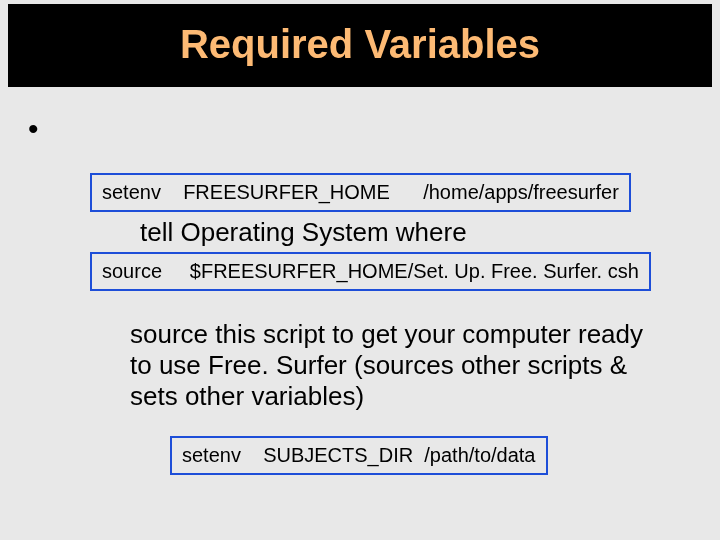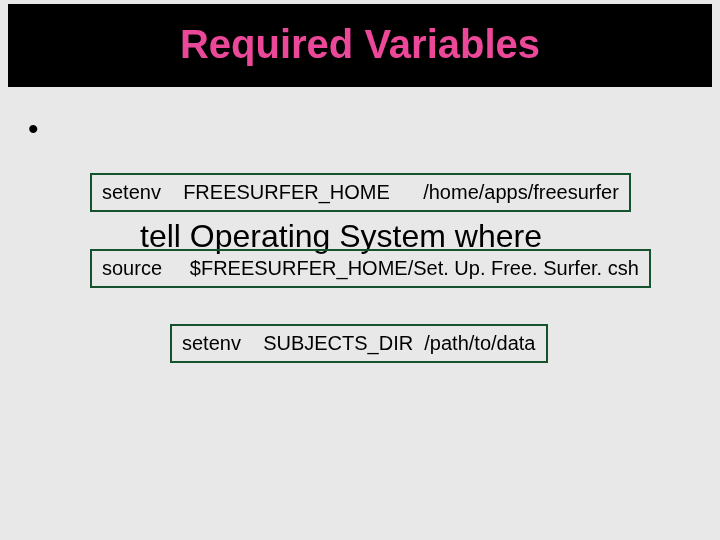--- a/index.html
+++ b/index.html
@@ -13,66 +13,66 @@
     overflow: hidden;
   }
   .slide {
     width: 720px;
     height: 540px;
     position: relative;
     box-sizing: border-box;
   }
   .title-bar {
     background: #000;
-    color: #ec4899;
+    color: #fdba74;
     text-align: center;
     font-size: 40px;
     font-weight: bold;
     padding: 18px 0 20px 0;
     margin: 4px 8px 4px 8px;
   }
   .bullet-row {
     display: flex;
     align-items: flex-start;
     margin: 24px 0 0 28px;
     font-size: 30px;
   }
   .bullet-dot {
     margin-right: 14px;
     line-height: 1.2;
   }
   .bullet-text {
     line-height: 1.2;
   }
   .cmd-box {
-    border: 2px solid #14532d;
+    border: 2px solid #1d4ed8;
     padding: 6px 10px;
     font-size: 20px;
     display: inline-block;
     white-space: pre;
   }
   .cmd1 {
     margin: 26px 0 0 90px;
   }
   .note1 {
-    margin: 6px 0 2px 140px;
-    font-size: 32px;
+    margin: 6px 0 12px 140px;
+    font-size: 26px;
     line-height: 1.15;
   }
   .cmd2 {
     margin: -8px 0 0 90px;
   }
   .note2 {
     margin: 28px 0 0 130px;
     font-size: 26px;
     line-height: 1.2;
     max-width: 520px;
   }
   .cmd3 {
-    margin: 36px 0 0 170px;
+    margin: 24px 0 0 170px;
   }
 </style>
 </head>
 <body>
 
 <div class="slide">
 
   <div class="title-bar">Required Variables</div>
 
   <div class="bullet-row">
@@ -80,16 +80,17 @@
   </div>
 
   <div class="cmd-box cmd1">setenv    FREESURFER_HOME      /home/apps/freesurfer</div>
 
   <div class="note1">
     <div>tell Operating System where</div>
   </div>
 
   <div class="cmd-box cmd2">source     $FREESURFER_HOME/Set. Up. Free. Surfer. csh</div>
 
+  <div class="note2">source this script to get your computer ready to use Free. Surfer (sources other scripts &amp; sets other variables)</div>
 
   <div class="cmd-box cmd3">setenv    SUBJECTS_DIR  /path/to/data</div>
 
 </div>
 
 </body></html>

